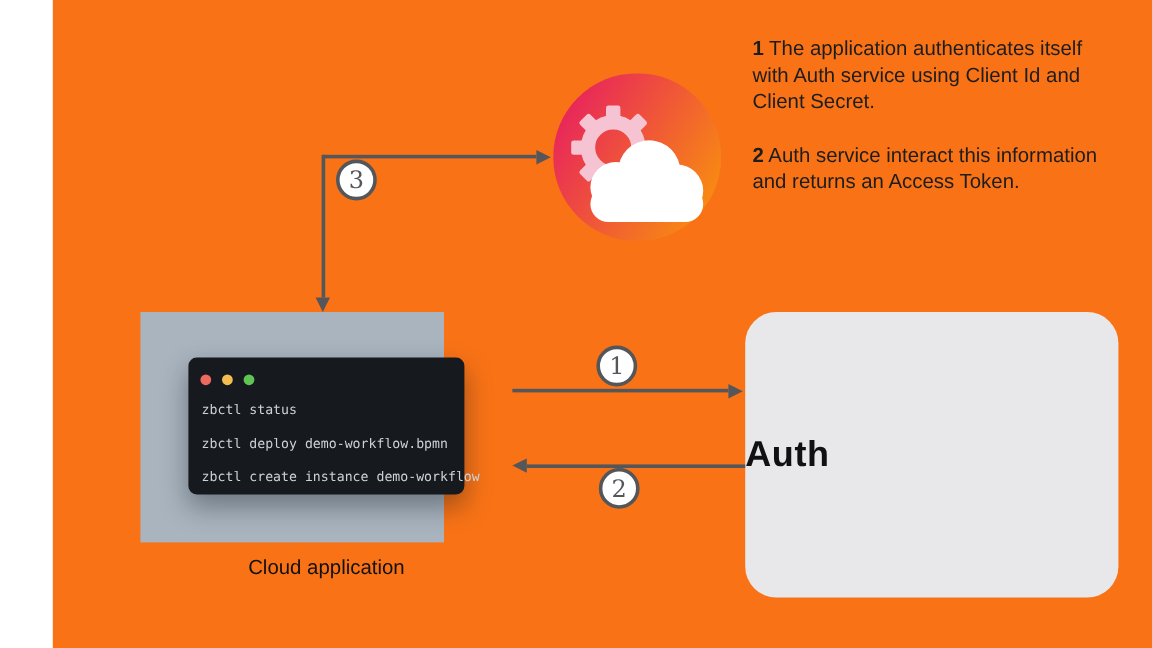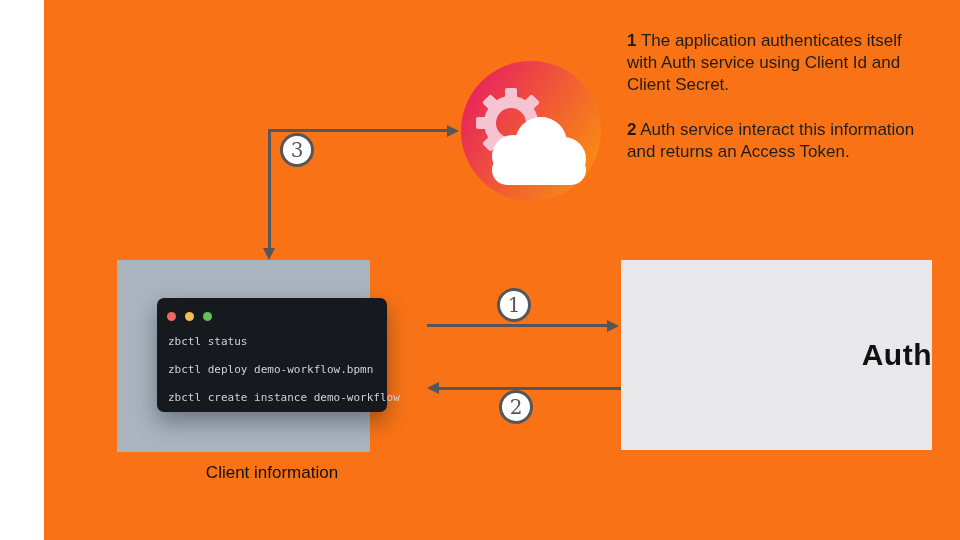--- a/index.html
+++ b/index.html
@@ -24,22 +24,22 @@
   .dot.r{left:10px;background:#ee6a5f;}
   .dot.y{left:28px;background:#f4bd50;}
   .dot.g{left:46px;background:#5fc454;}
   .cmd{position:absolute;left:11px;color:#ccd2d7;font-family:"DejaVu Sans Mono",monospace;
        font-size:11px;white-space:nowrap;}
   .cmd.c1{top:37px;} .cmd.c2{top:65px;} .cmd.c3{top:93px;}
   .client-label{position:absolute;left:73px;top:463px;width:310px;text-align:center;
                 font-size:17px;color:#111;}
 
   
-  .auth-box{position:absolute;left:577px;top:260px;width:311px;height:190px;background:#e8e8ea;
-            display:flex;align-items:center;justify-content:flex-end;}
+  .auth-box{position:absolute;left:577px;top:260px;width:311px;height:238px;background:#e8e8ea;
+            display:flex;align-items:center;justify-content:flex-start;border-radius:26px;}
   .auth-label{font-size:30px;font-weight:bold;color:#111;letter-spacing:.5px;}
 
   
   .hline{position:absolute;height:3px;background:#55565a;}
   .vline{position:absolute;width:3px;background:#55565a;}
   .ah-right{position:absolute;width:0;height:0;border-top:6px solid transparent;
             border-bottom:6px solid transparent;border-left:12px solid #55565a;}
   .ah-left{position:absolute;width:0;height:0;border-top:6px solid transparent;
            border-bottom:6px solid transparent;border-right:12px solid #55565a;}
   .ah-down{position:absolute;width:0;height:0;border-left:6px solid transparent;
@@ -111,21 +111,21 @@
   <div class="client-box">
     <div class="terminal">
       <span class="dot r"></span>
       <span class="dot y"></span>
       <span class="dot g"></span>
       <div class="cmd c1">zbctl status</div>
       <div class="cmd c3">zbctl create instance demo-workflow</div>
       <div class="cmd c2">zbctl deploy demo-workflow.bpmn</div>
     </div>
   </div>
-  <div class="client-label">Client information</div>
+  <div class="client-label">Cloud application</div>
 
   <div class="auth-box">
     <span class="auth-label">Auth</span>
   </div>
 
   <div class="hline a1-line"></div>
   <div class="ah-right a1-head"></div>
   <div class="num-circle n1">1</div>
 
   <div class="hline a2-line"></div>

